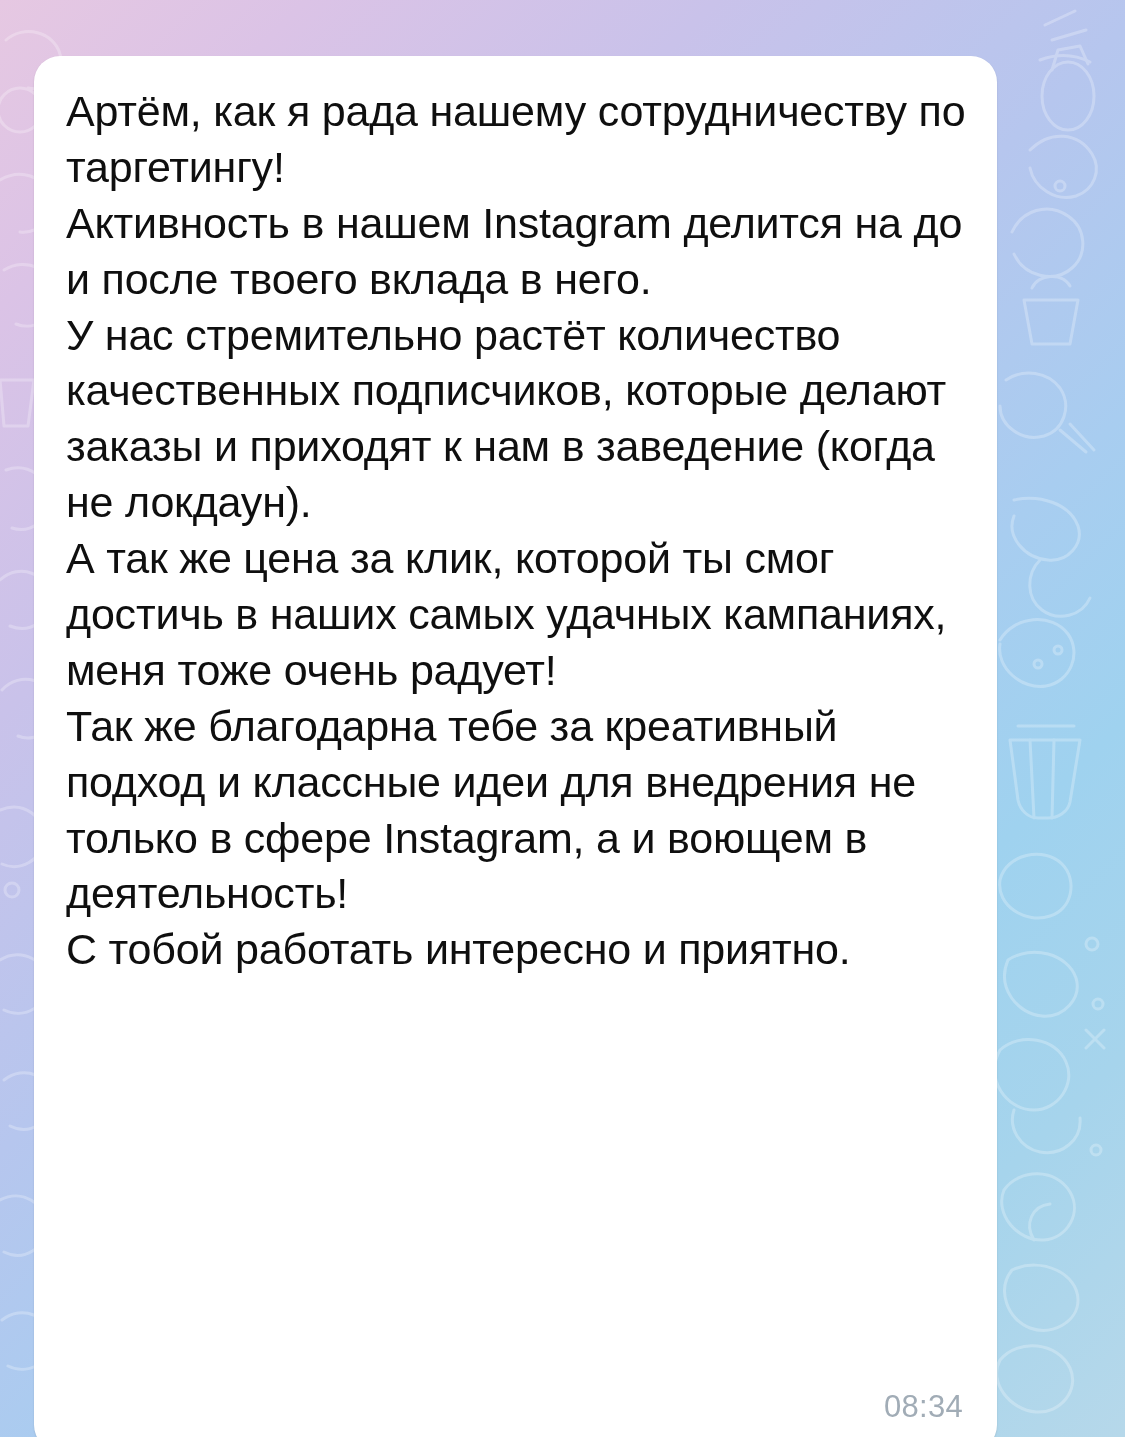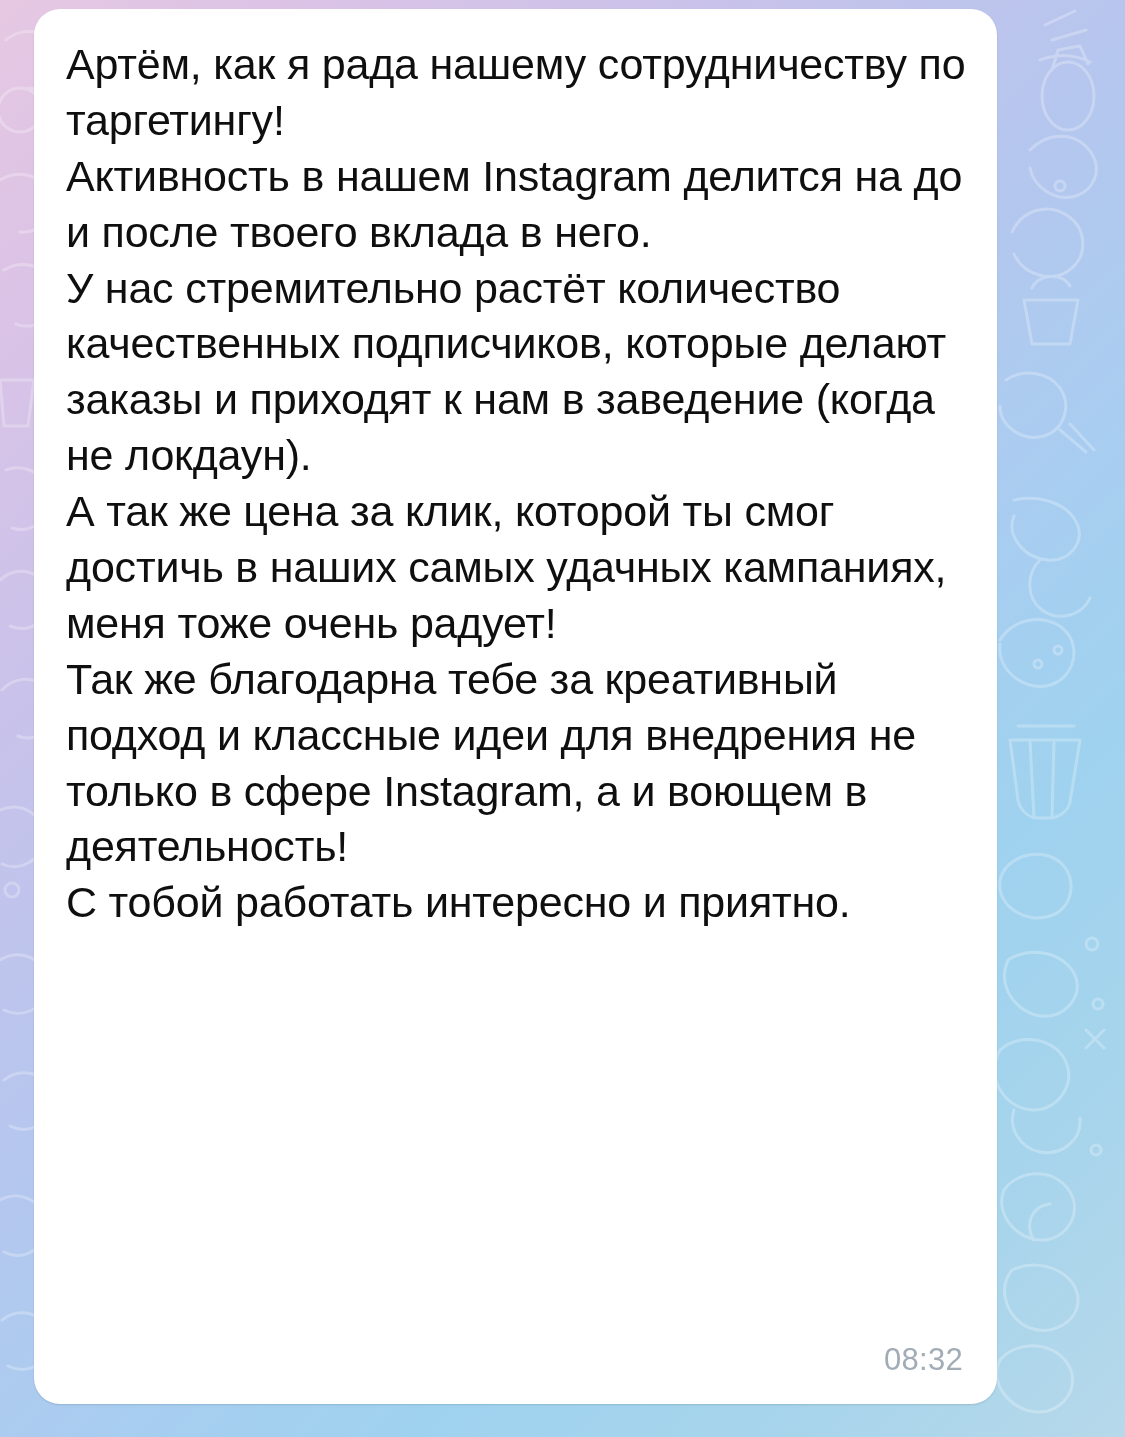--- a/index.html
+++ b/index.html
@@ -29,20 +29,21 @@
     inset: 0;
     opacity: 0.30;
     pointer-events: none;
   }
 
   .chat-area {
     position: absolute;
     inset: 0;
     padding: 9px 22px 18px 34px;
     box-sizing: border-box;
+    margin-top: 47px;
   }
 
   .message-bubble {
     position: relative;
     background: #ffffff;
     border-radius: 26px;
     box-sizing: border-box;
     width: 963px;
     min-height: 1395px;
     padding: 28px 30px 22px 32px;
@@ -131,16 +132,16 @@
 
 <div class="chat-area">
   <div class="message-bubble">
     <div class="message-text">Артём, как я рада нашему сотрудничеству по таргетингу!
 Активность в нашем Instagram делится на до и после твоего вклада в него.
 У нас стремительно растёт количество качественных подписчиков, которые делают заказы и приходят к нам в заведение (когда не локдаун).
 А так же цена за клик, которой ты смог достичь в наших самых удачных кампаниях, меня тоже очень радует!
 Так же благодарна тебе за креативный подход и классные идеи для внедрения не только в сфере Instagram, а и воющем в деятельность!
 С тобой работать интересно и приятно.</div>
     <div class="message-meta">
-      <span class="message-time">08:32</span>
+      <span class="message-time">08:34</span>
     </div>
   </div>
 </div>
 
 </body></html>

